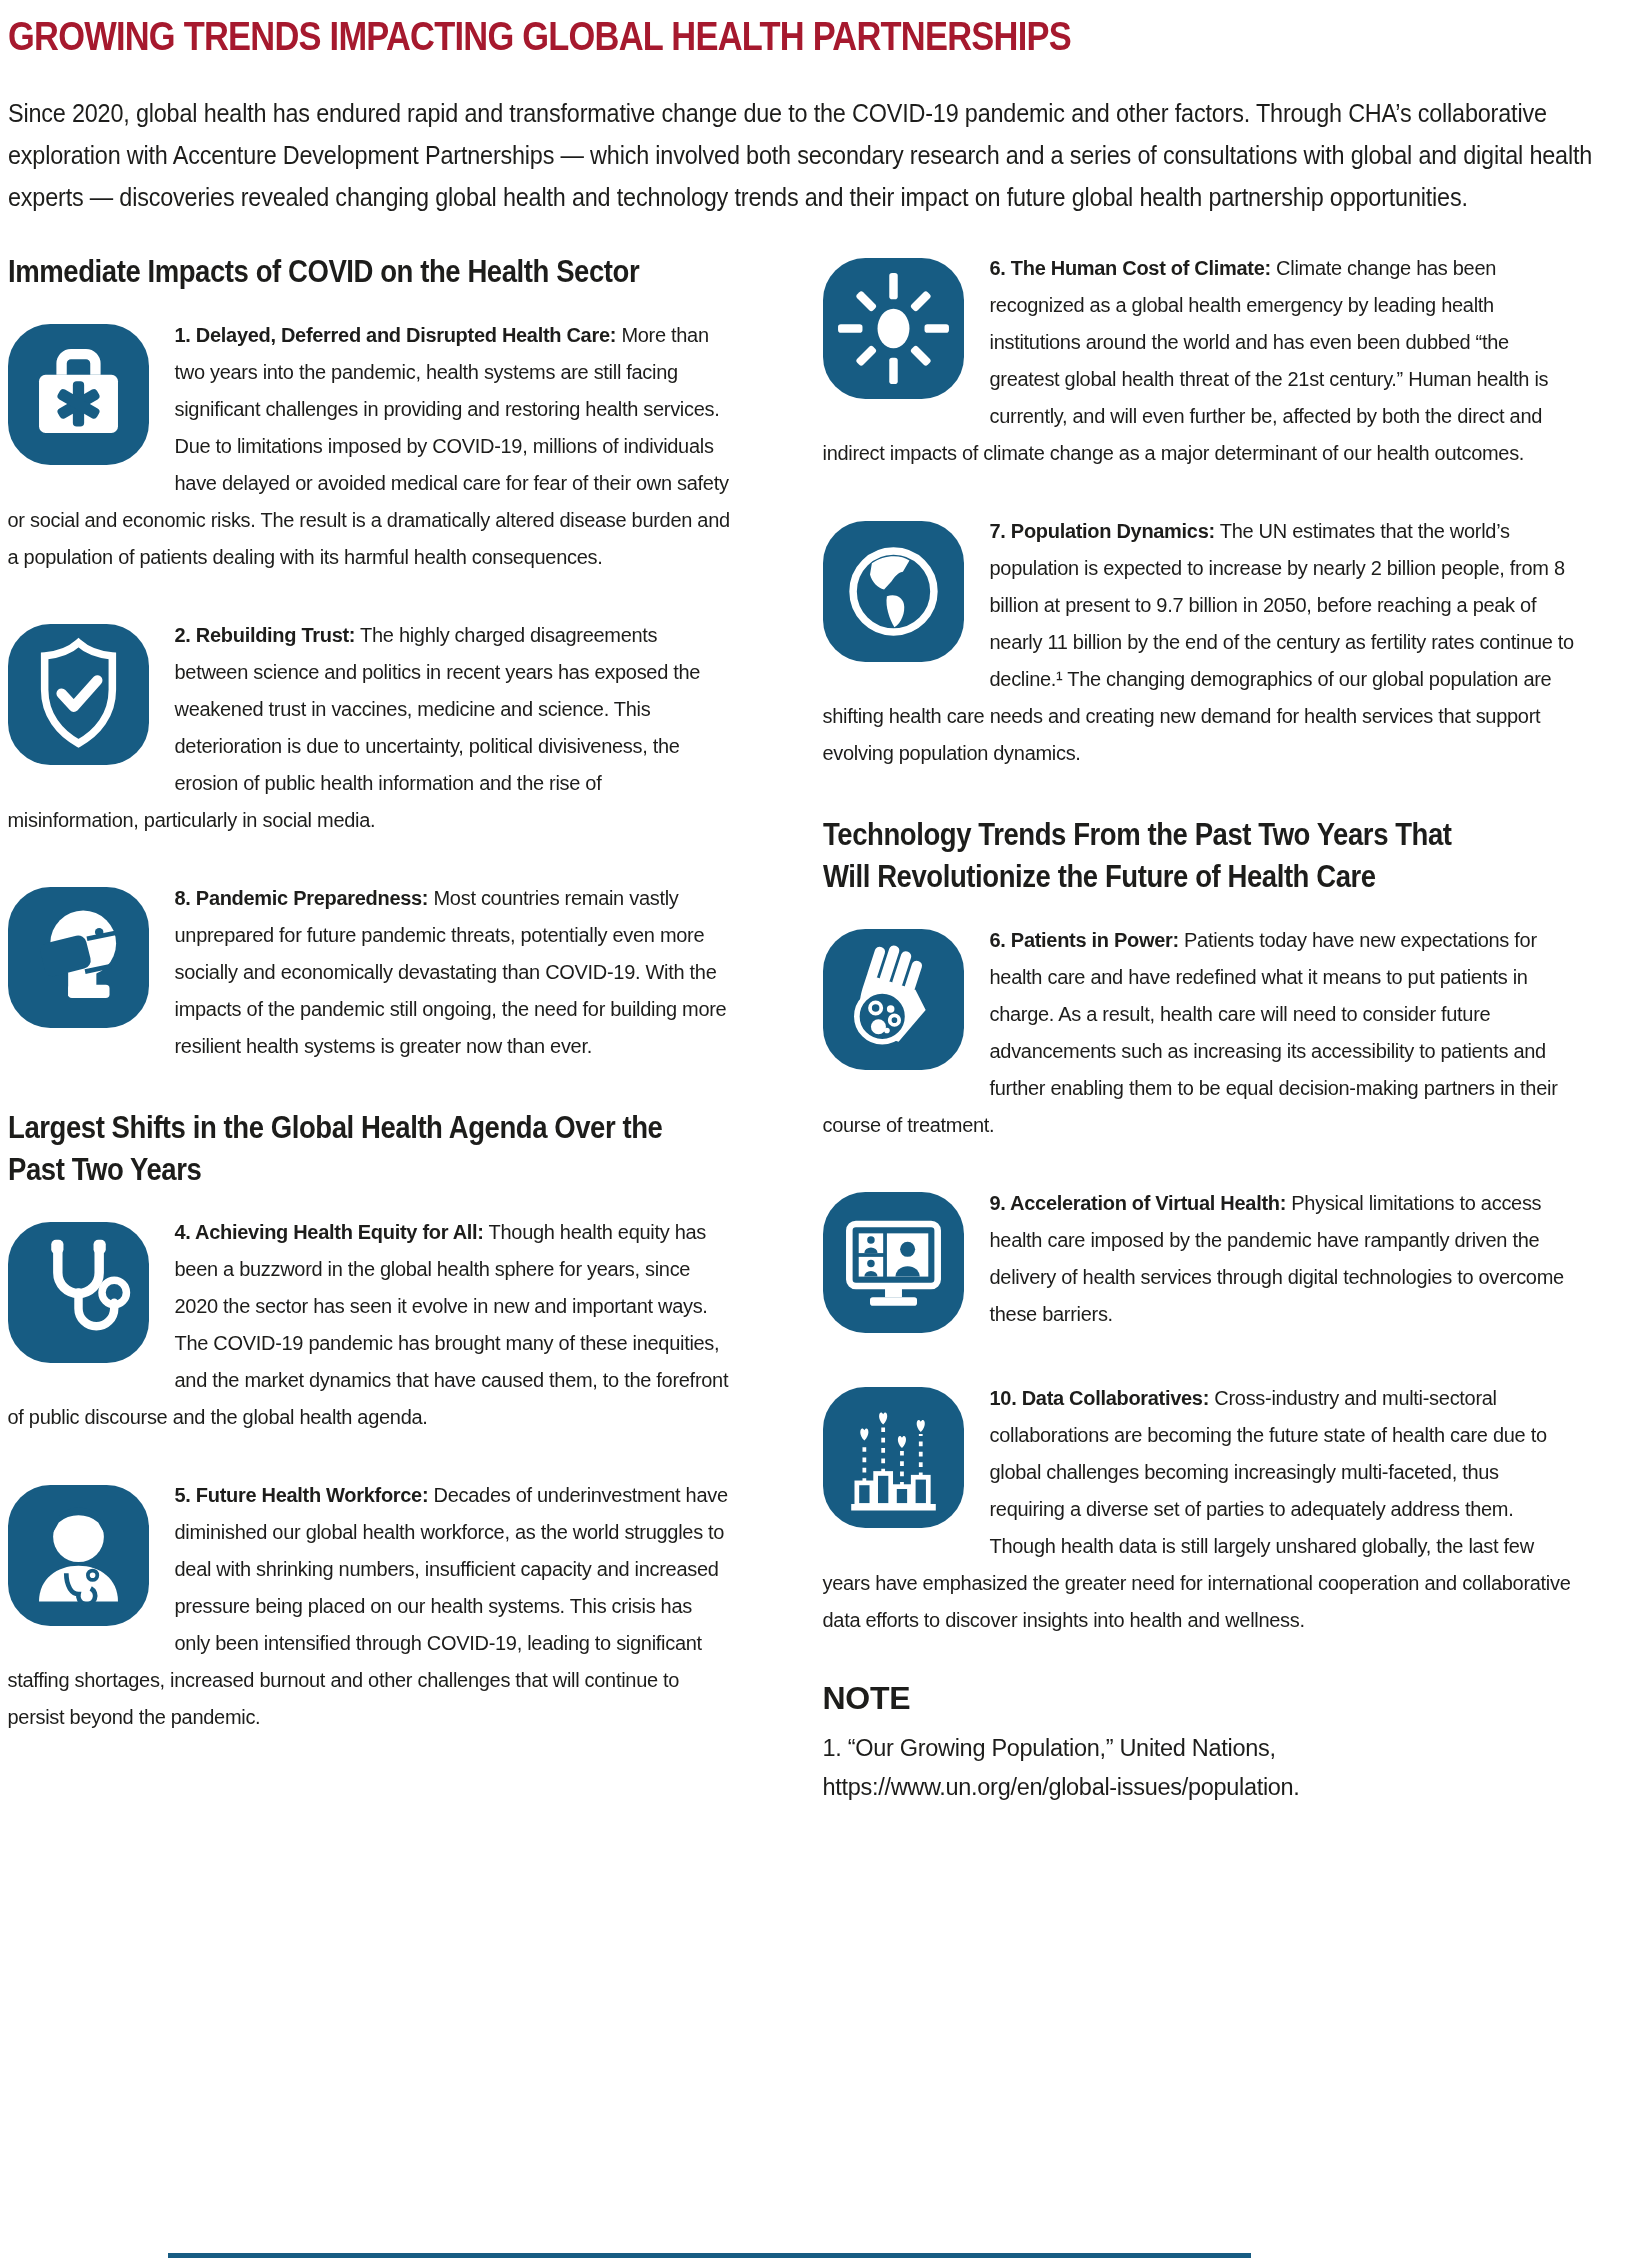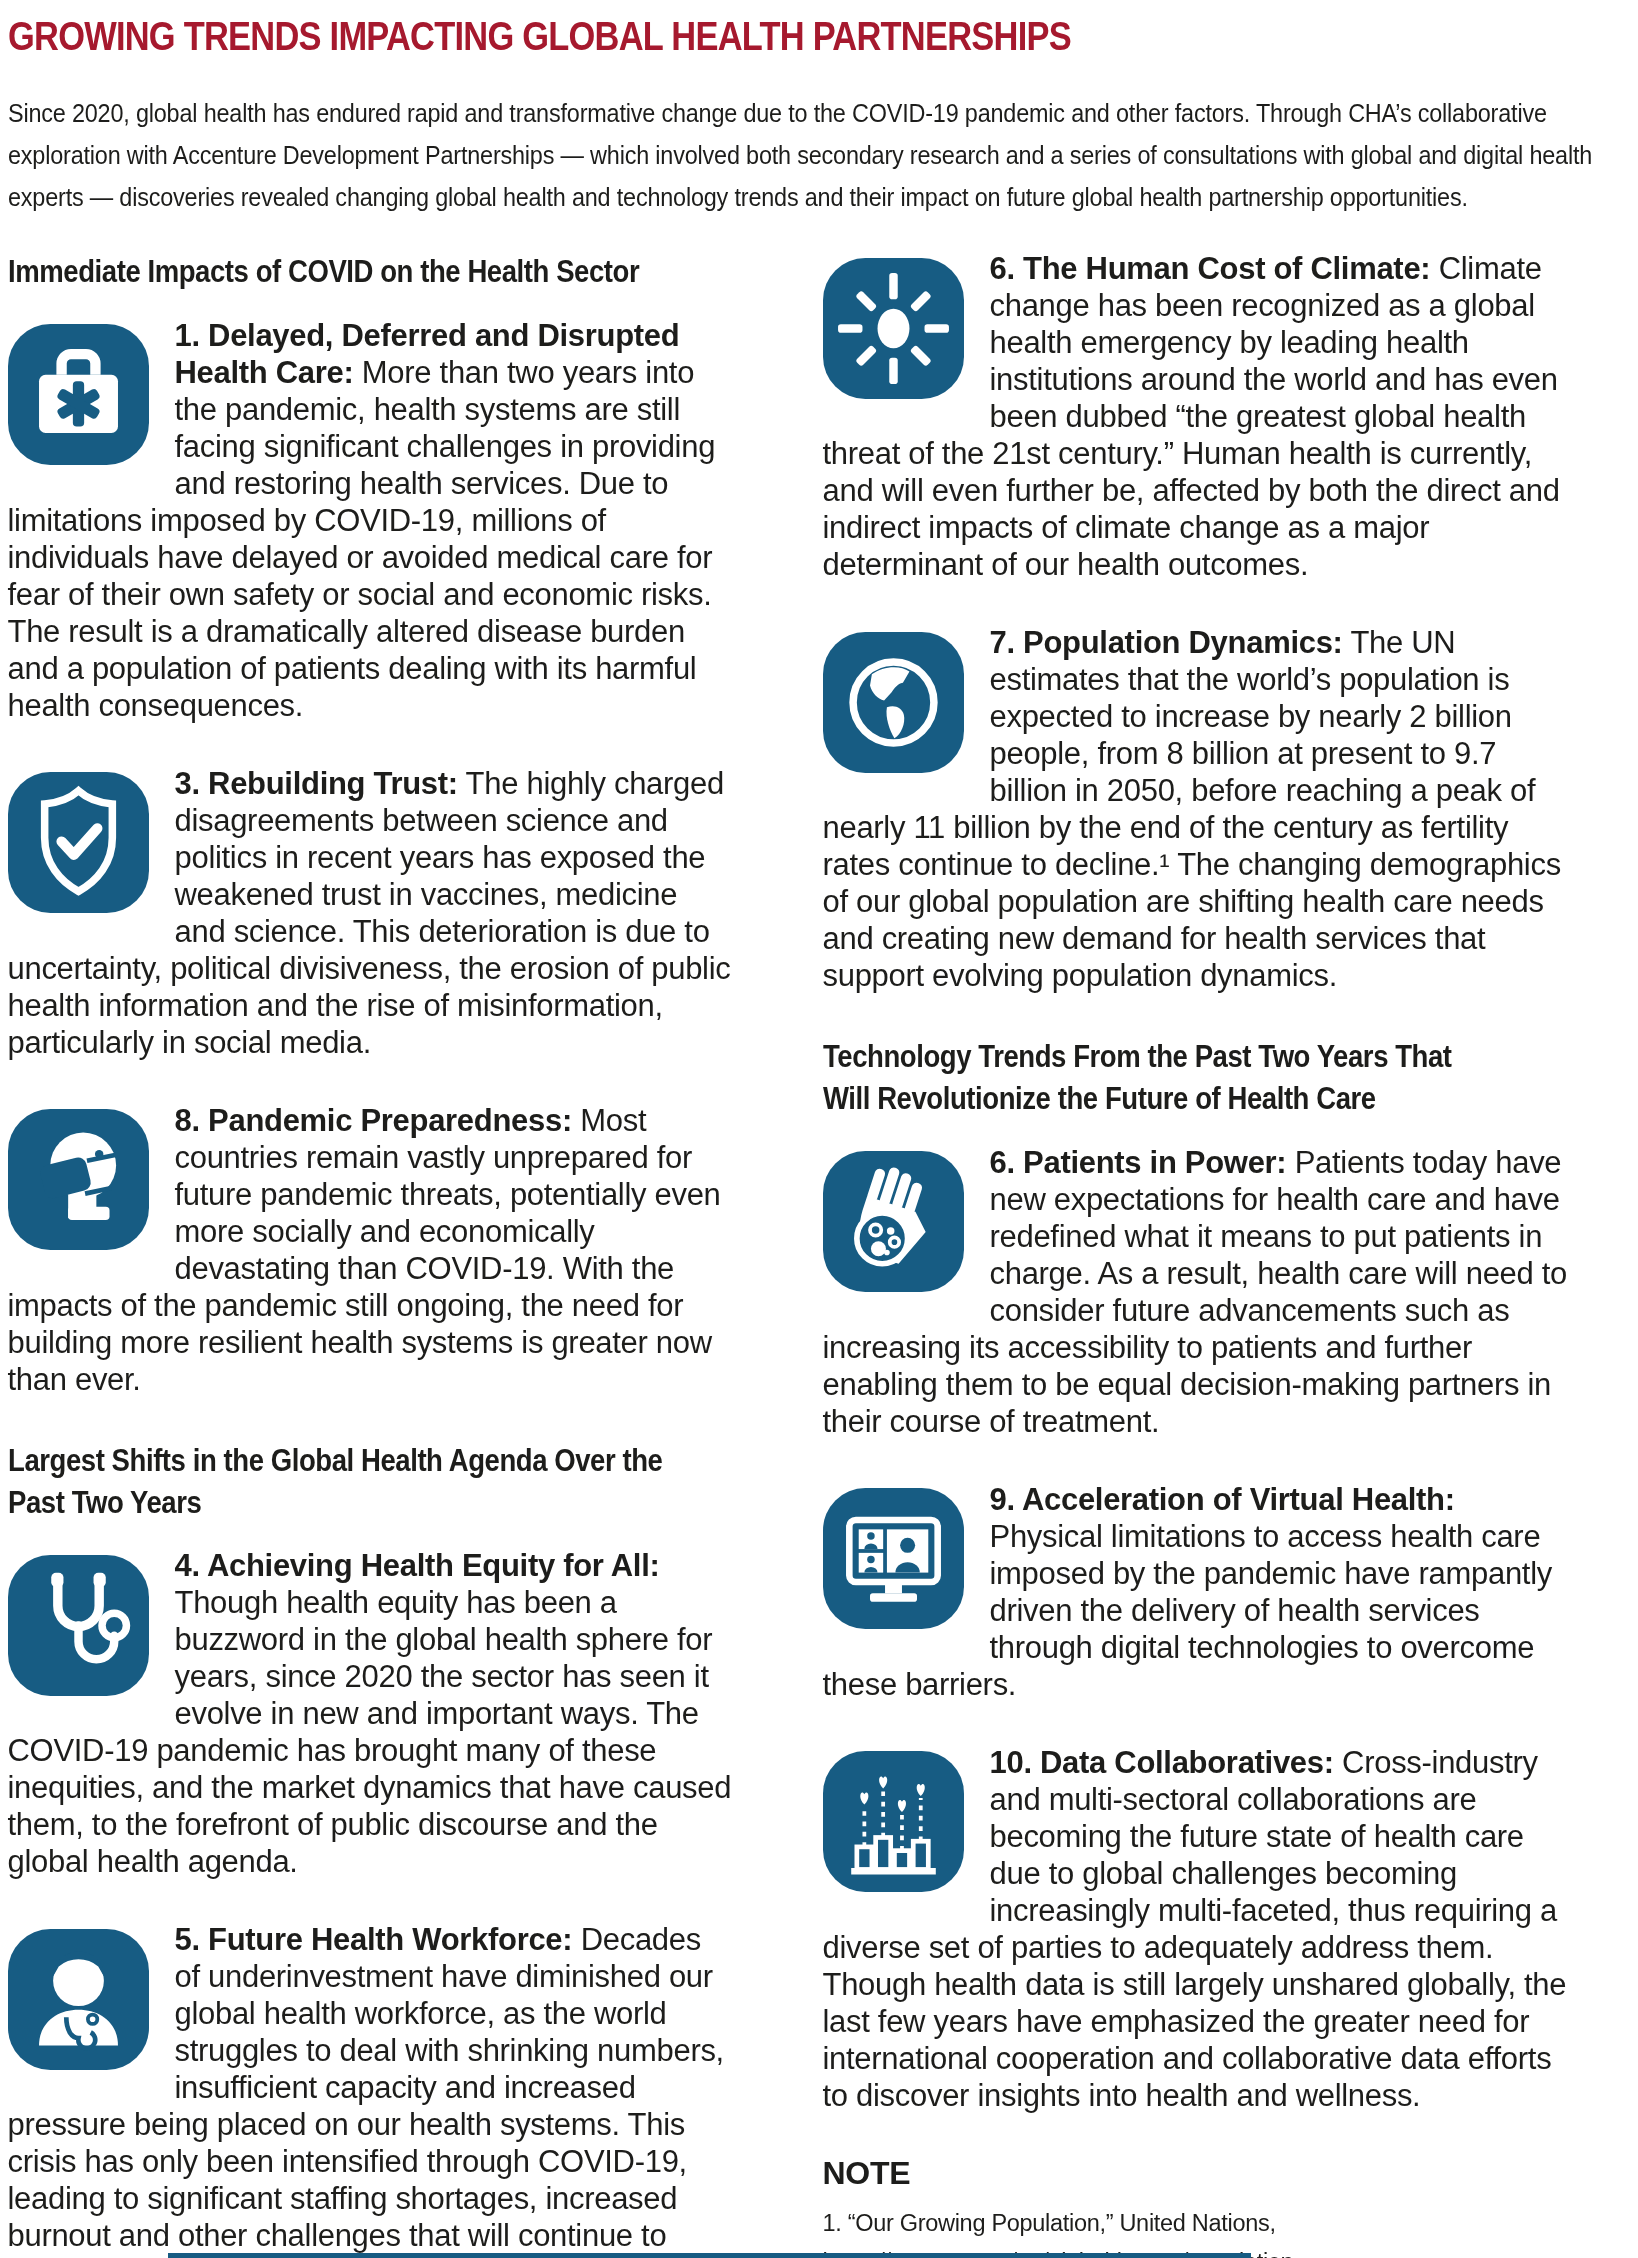--- a/index.html
+++ b/index.html
@@ -23,21 +23,21 @@
   .section-heading{
     margin:0 0 24.5px 0;font-size:32px;line-height:42px;font-weight:bold;
     letter-spacing:-0.5px;white-space:pre-line;width:847px;
     transform:scaleX(.86);transform-origin:0 0;
   }
   .section-heading.mt{margin-top:13px;}
   .item{margin-bottom:41px;}
   .item::after{content:"";display:block;clear:both;}
   .trend-icon{float:left;width:141px;height:141px;margin:7.5px 26px 5.6px 0;}
   .trend-icon svg{display:block;width:141px;height:141px;}
-  .item-text{margin:0;font-size:31px;line-height:37px;letter-spacing:-0.3px;}
+  .item-text{margin:0;font-size:20px;line-height:37px;letter-spacing:-0.3px;}
   .item-text b{font-weight:bold;}
   .note{margin-top:38px;}
   .note-heading{margin:0;font-size:32px;font-weight:bold;letter-spacing:-0.3px;}
   .note-text{margin:12px 0 0 0;font-size:23.5px;line-height:39px;letter-spacing:-0.3px;white-space:pre-line;}
   .footer-rule{position:absolute;left:168px;bottom:0;width:1083px;height:5.6px;background:#175C83;}
 </style>
 </head>
 <body>
 
 <div class="page">
@@ -69,21 +69,21 @@
       </div>
 
       <div class="item">
         <div class="trend-icon">
           <svg viewBox="0 0 150 150">
               <rect width="150" height="150" rx="45" fill="#175C83"></rect>
               <path d="M75 20 C85 29 98 33 111 34 V70 C111 97 95 116 75 127 C55 116 39 97 39 70 V34 C52 33 65 29 75 20 Z" fill="none" stroke="#fff" stroke-width="8"></path>
               <path d="M57 74 L70 88 L95 60" fill="none" stroke="#fff" stroke-width="11" stroke-linecap="round" stroke-linejoin="round"></path>
             </svg>
         </div>
-        <p class="item-text"><b>3. Rebuilding Trust:</b> <span>The highly charged disagreements between science and politics in recent years has exposed the weakened trust in vaccines, medicine and science. This deterioration is due to uncertainty, political divisiveness, the erosion of public health information and the rise of misinformation, particularly in social media.</span></p>
+        <p class="item-text"><b>2. Rebuilding Trust:</b> <span>The highly charged disagreements between science and politics in recent years has exposed the weakened trust in vaccines, medicine and science. This deterioration is due to uncertainty, political divisiveness, the erosion of public health information and the rise of misinformation, particularly in social media.</span></p>
       </div>
 
       <div class="item">
         <div class="trend-icon">
           <svg viewBox="0 0 150 150">
               <rect width="150" height="150" rx="45" fill="#175C83"></rect>
               <g fill="#fff">
                 <circle cx="80" cy="60" r="35"></circle>
                 <rect x="64" y="82" width="30" height="34"></rect>
                 <rect x="64" y="104" width="44" height="14" rx="4"></rect>

